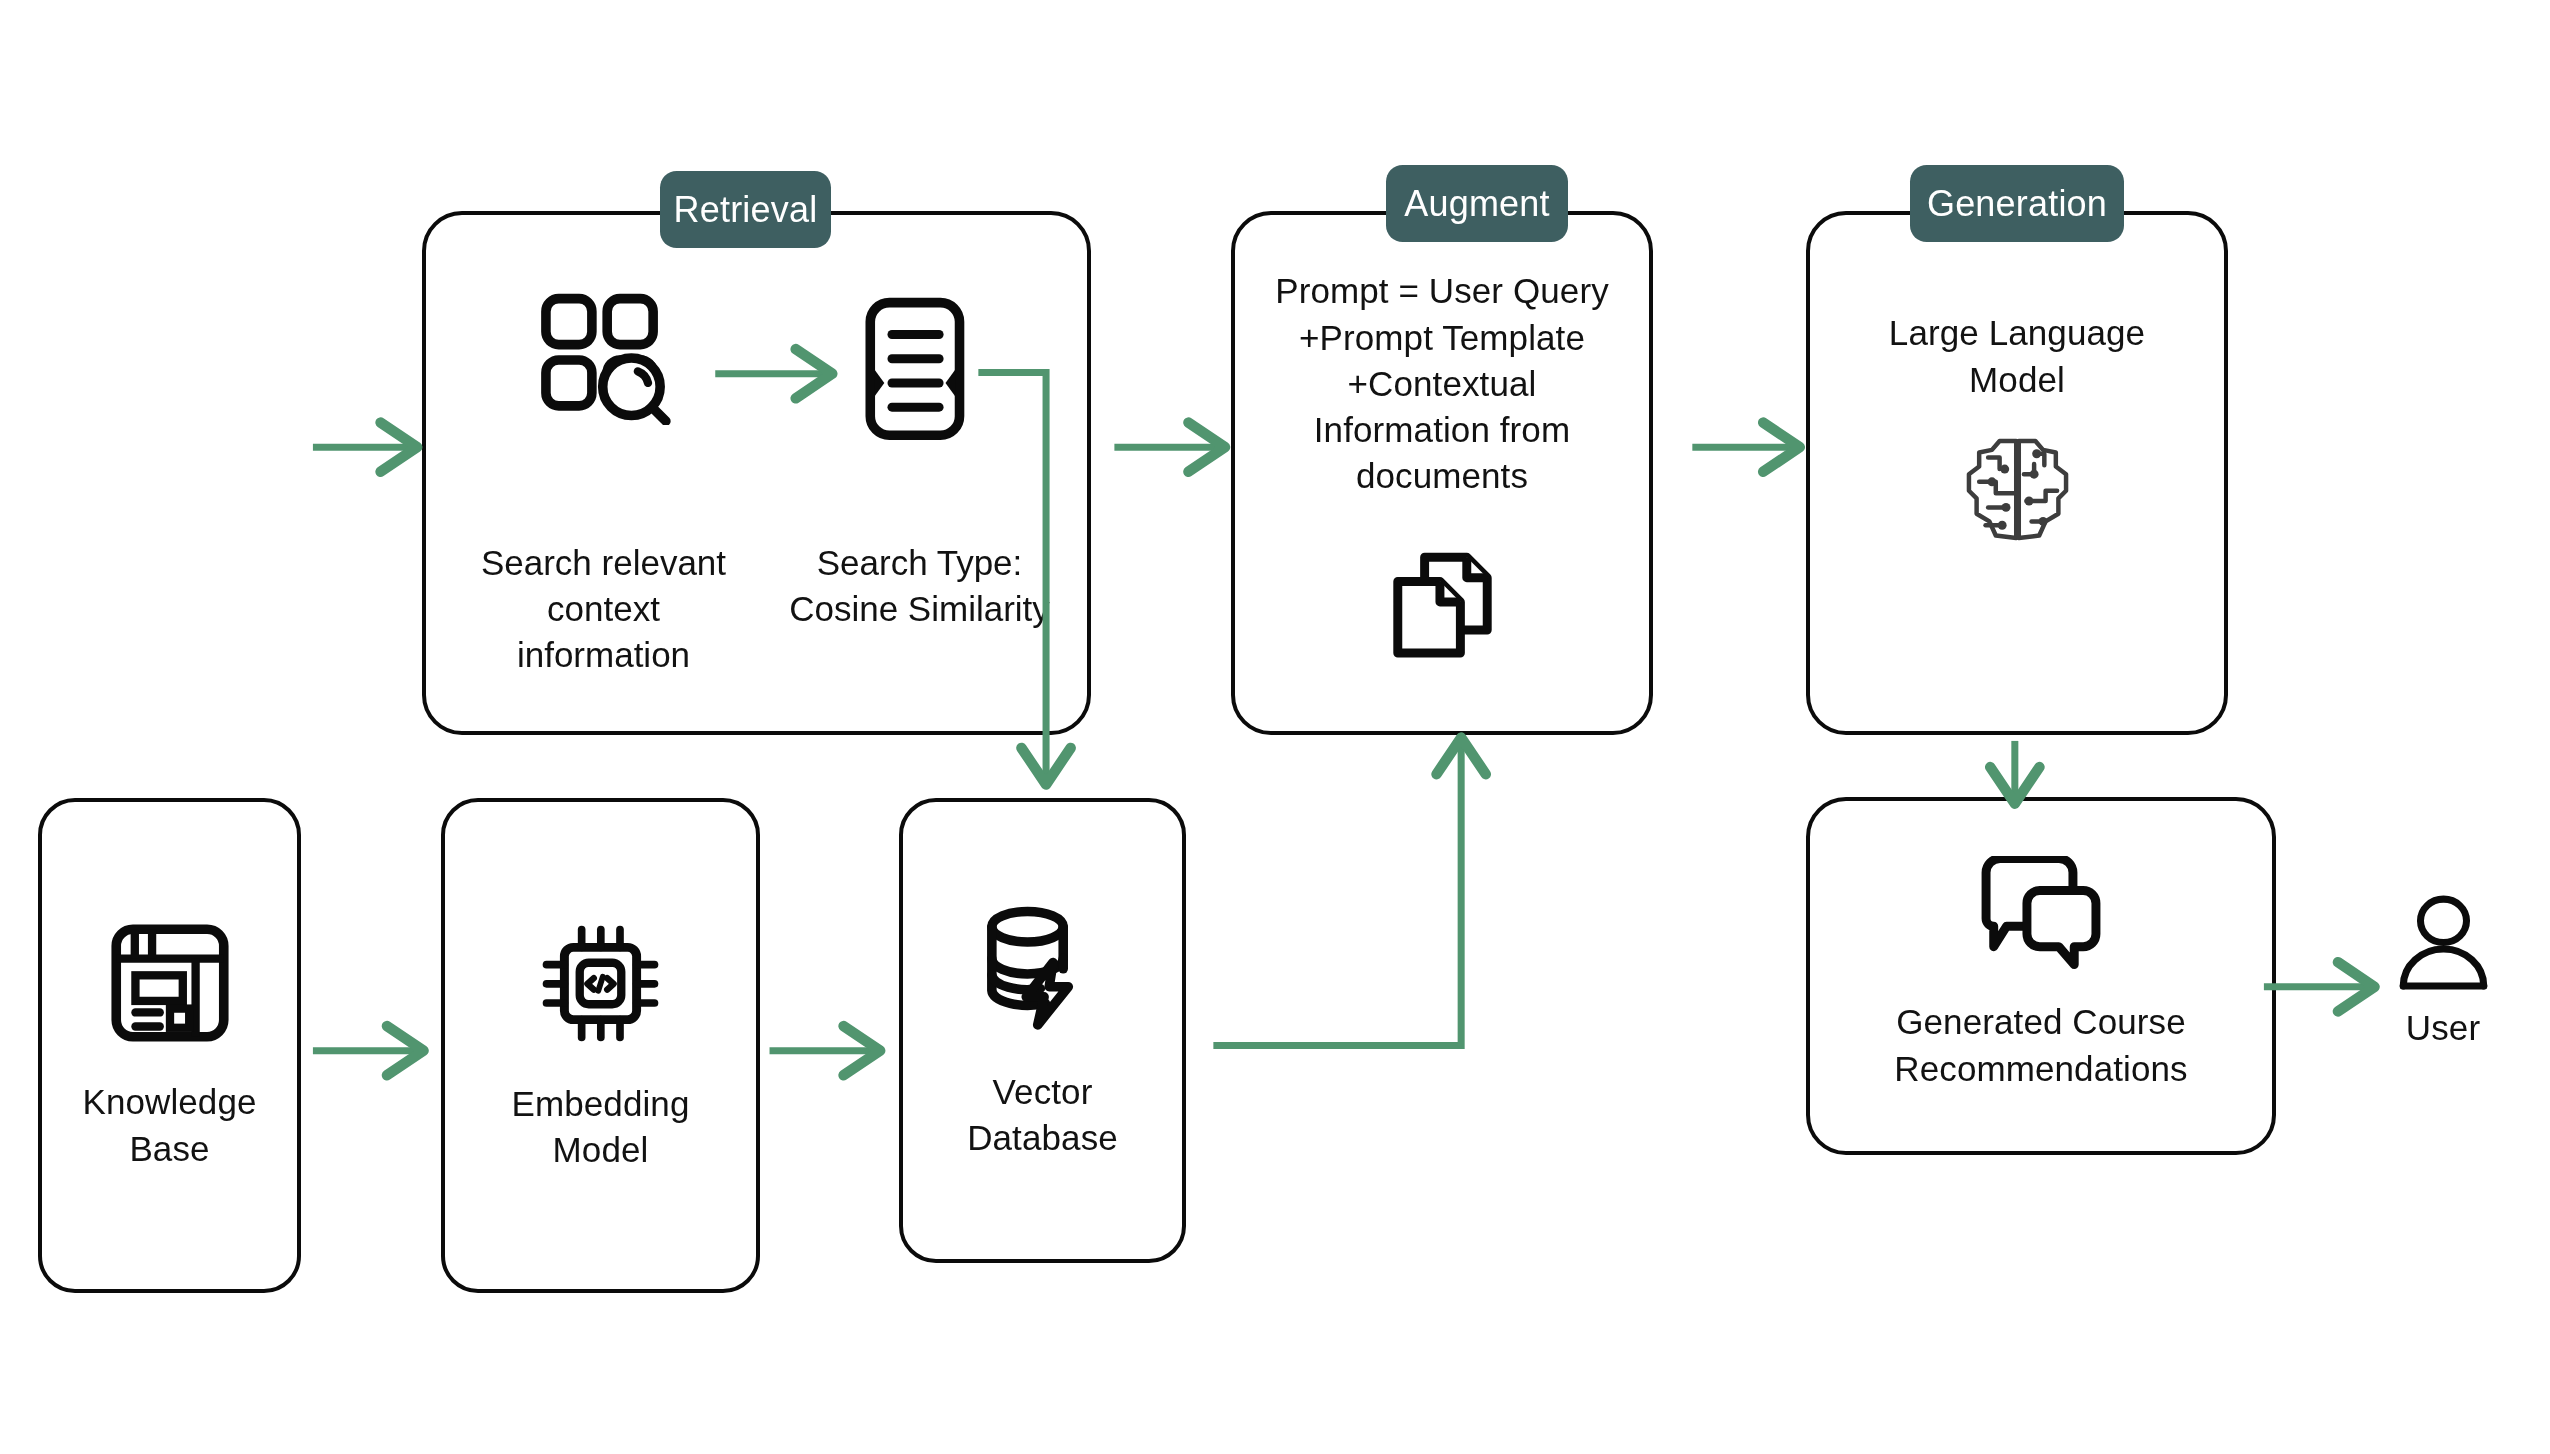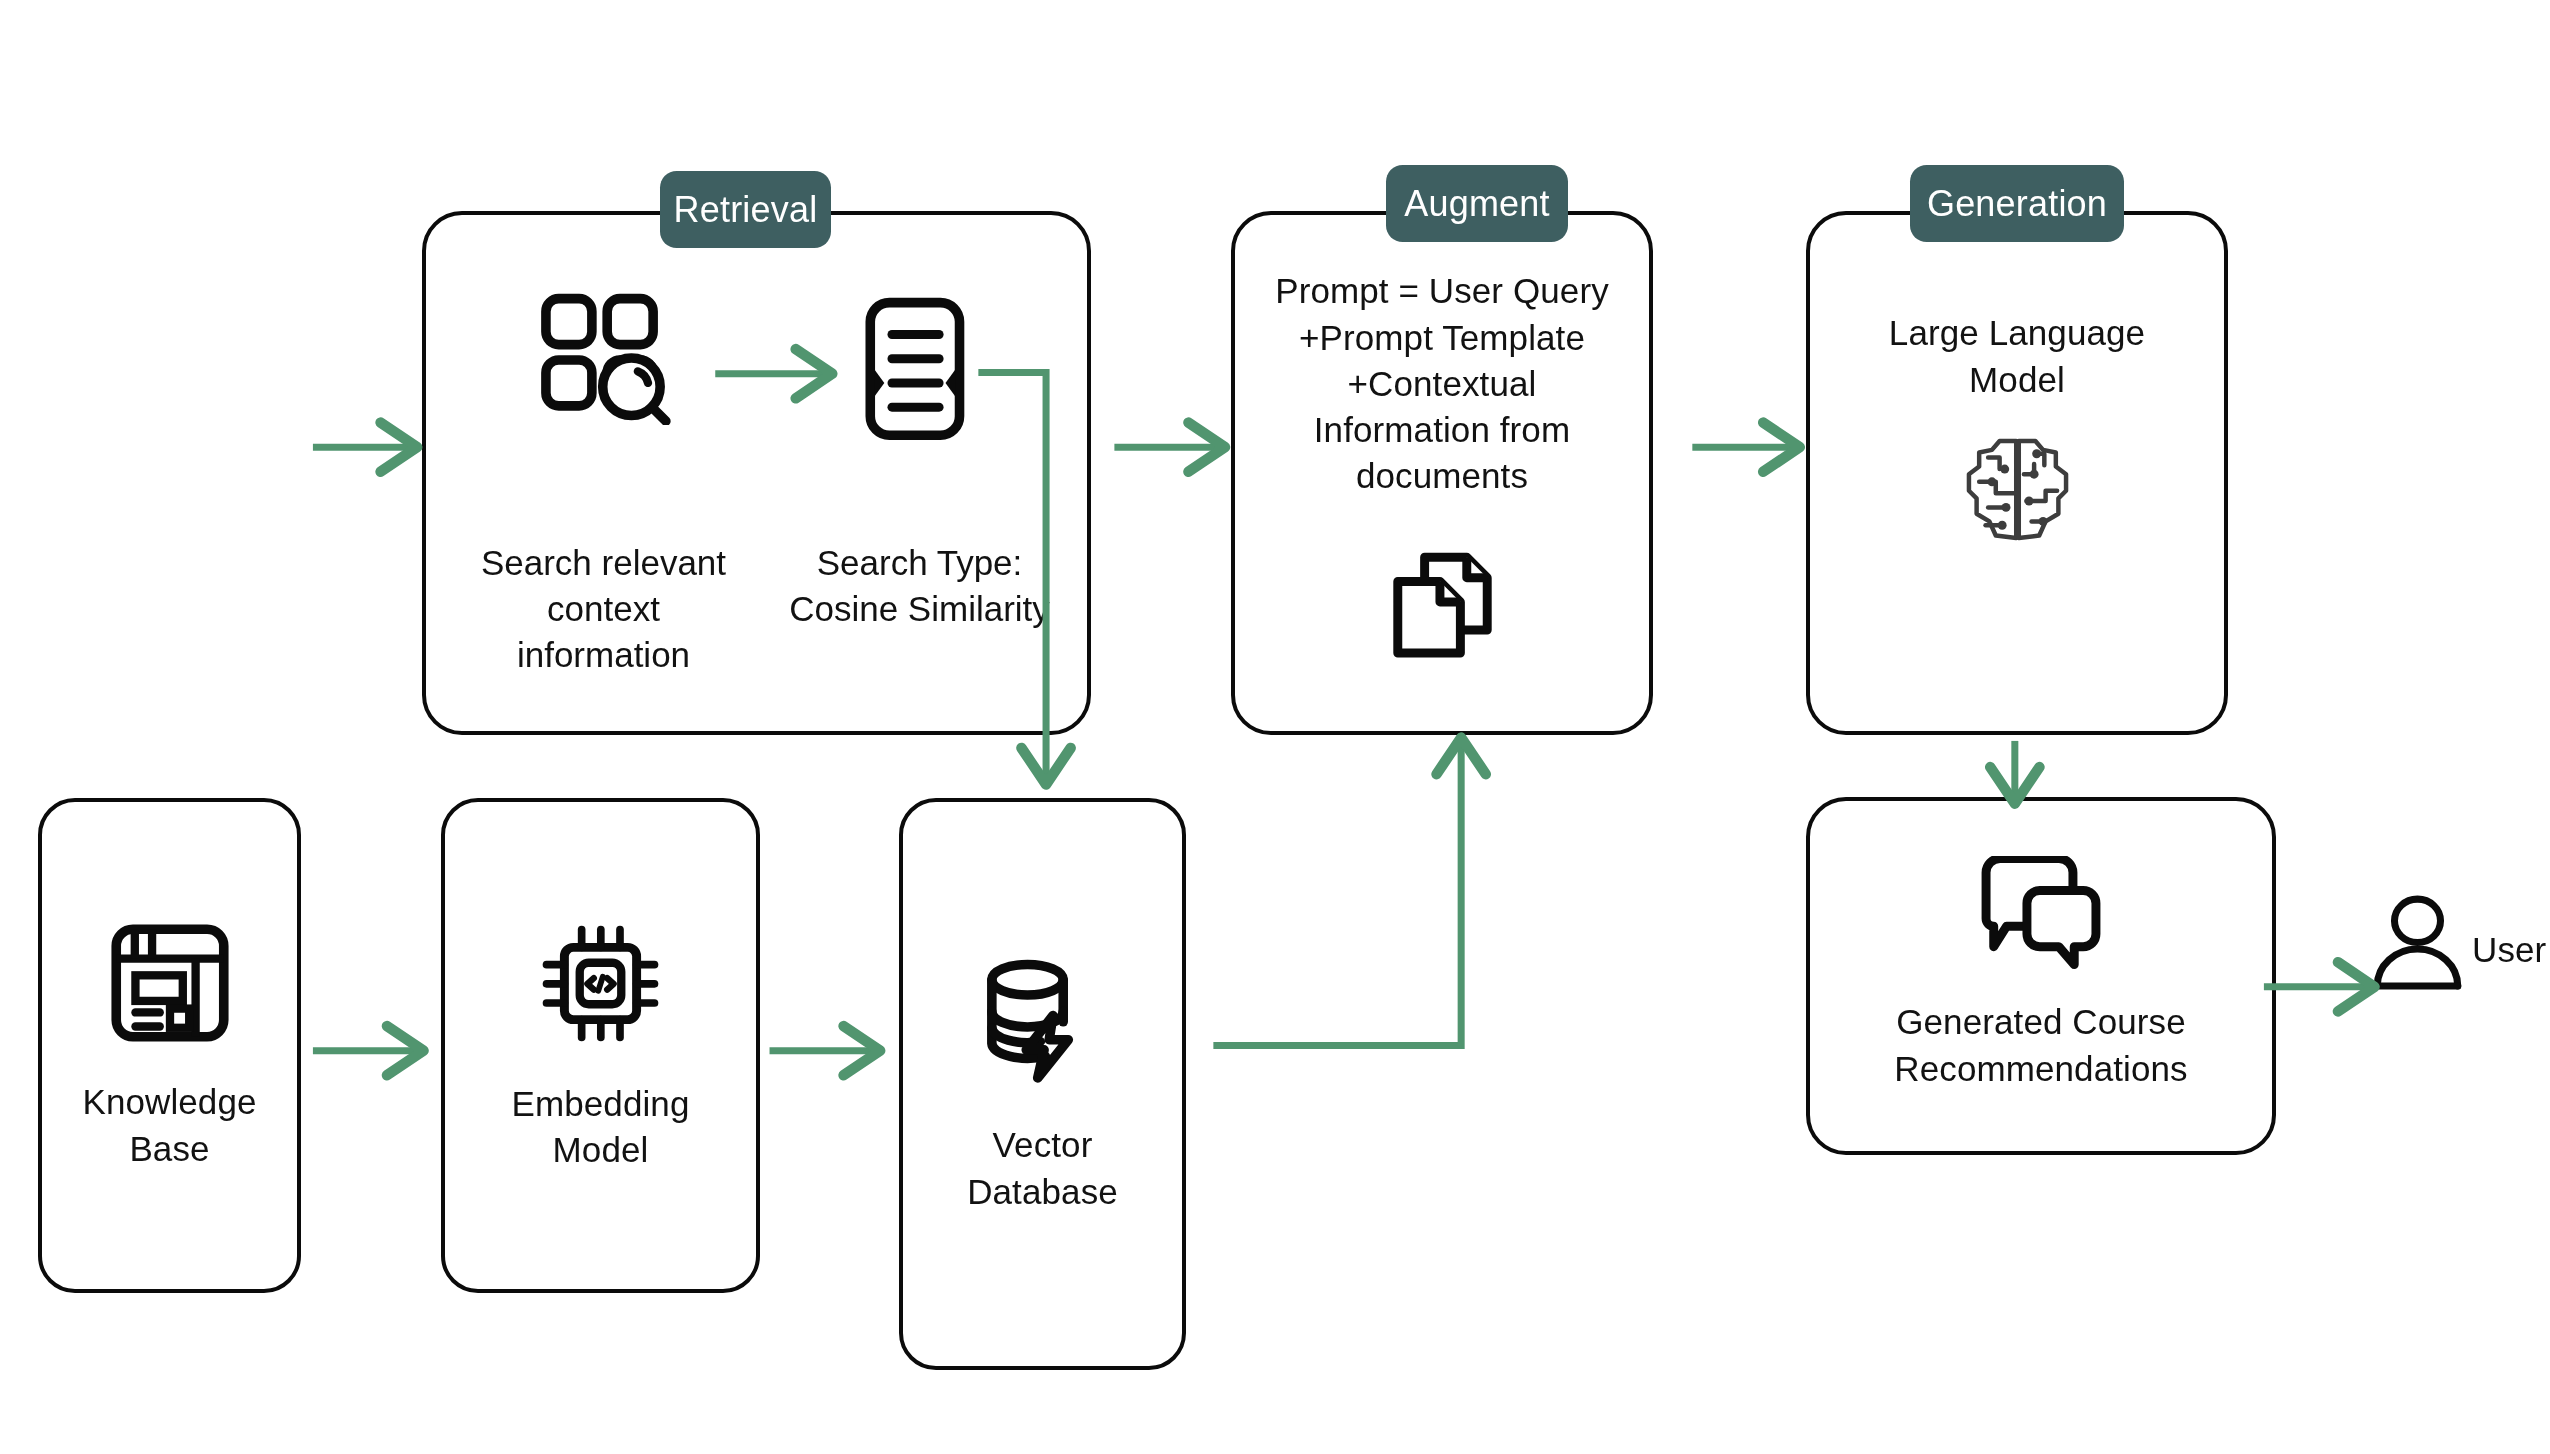--- a/index.html
+++ b/index.html
@@ -245,21 +245,21 @@
         </g>
         <path d="M92,94 L82,103 L92,112" fill="none" stroke="#0b0b0b" stroke-width="10" stroke-linecap="round" stroke-linejoin="round"></path>
         <path d="M113,94 L123,103 L113,112" fill="none" stroke="#0b0b0b" stroke-width="10" stroke-linecap="round" stroke-linejoin="round"></path>
         <line x1="106" y1="92" x2="99" y2="114" stroke="#0b0b0b" stroke-width="9" stroke-linecap="round"></line>
       </svg>
     </div>
     <div class="node-label" style="margin-top:32px;">Embedding
 Model</div>
   </div>
 
-  <div class="node" style="left:899px; top:798px; width:287px; height:572px;">
+  <div class="node" style="left:899px; top:798px; width:287px; height:465px;">
     <div class="icon-wrap" style="width:137px; height:137px;">
       <svg viewBox="0 0 215 215" width="137" height="137">
         <g fill="none" stroke="#0b0b0b" stroke-width="15" stroke-linecap="round" stroke-linejoin="round">
           <ellipse cx="84" cy="42" rx="56" ry="24"></ellipse>
           <path d="M28,42 L28,92 A56,24 0 0 0 140,92 L140,42"></path>
           <path d="M28,92 L28,142 A56,24 0 0 0 112,162"></path>
           <path d="M140,92 L140,108"></path>
           <path d="M28,118 A56,24 0 0 0 104,139"></path>
           <path d="M124,98 L82,152 L110,152 L100,196 L148,136 L118,136 Z"></path>
         </g>
@@ -278,21 +278,21 @@
         <path d="M78,74 a20,20 0 0 1 20,-20 L166,54 a20,20 0 0 1 20,20
                  L186,122 a20,20 0 0 1 -20,20 L152,142 L152,170 L128,142
                  L98,142 a20,20 0 0 1 -20,-20 Z" fill="#ffffff" stroke="#0b0b0b" stroke-width="14" stroke-linejoin="round"></path>
       </svg>
     </div>
     <div class="node-label" style="margin-top:28px;">Generated Course
 Recommendations</div>
   </div>
 
   <div style="position:absolute; left:2363px; top:894px; width:160px;
-              display:flex; flex-direction:row; align-items:center;">
+              display:flex; flex-direction:column; align-items:center;">
     <div class="icon-wrap" style="width:109px; height:101px;">
       <svg viewBox="0 0 170 158" width="109" height="101">
         <ellipse cx="85" cy="42" rx="36" ry="34" fill="none" stroke="#0b0b0b" stroke-width="11"></ellipse>
         <path d="M22,144 A63,58 0 0 1 148,144" fill="none" stroke="#0b0b0b" stroke-width="11" stroke-linecap="round"></path>
         <line x1="22" y1="144" x2="148" y2="144" stroke="#0b0b0b" stroke-width="11" stroke-linecap="round"></line>
       </svg>
     </div>
     <div class="node-label" style="margin-top:10.2px;">User</div>
   </div>
 

